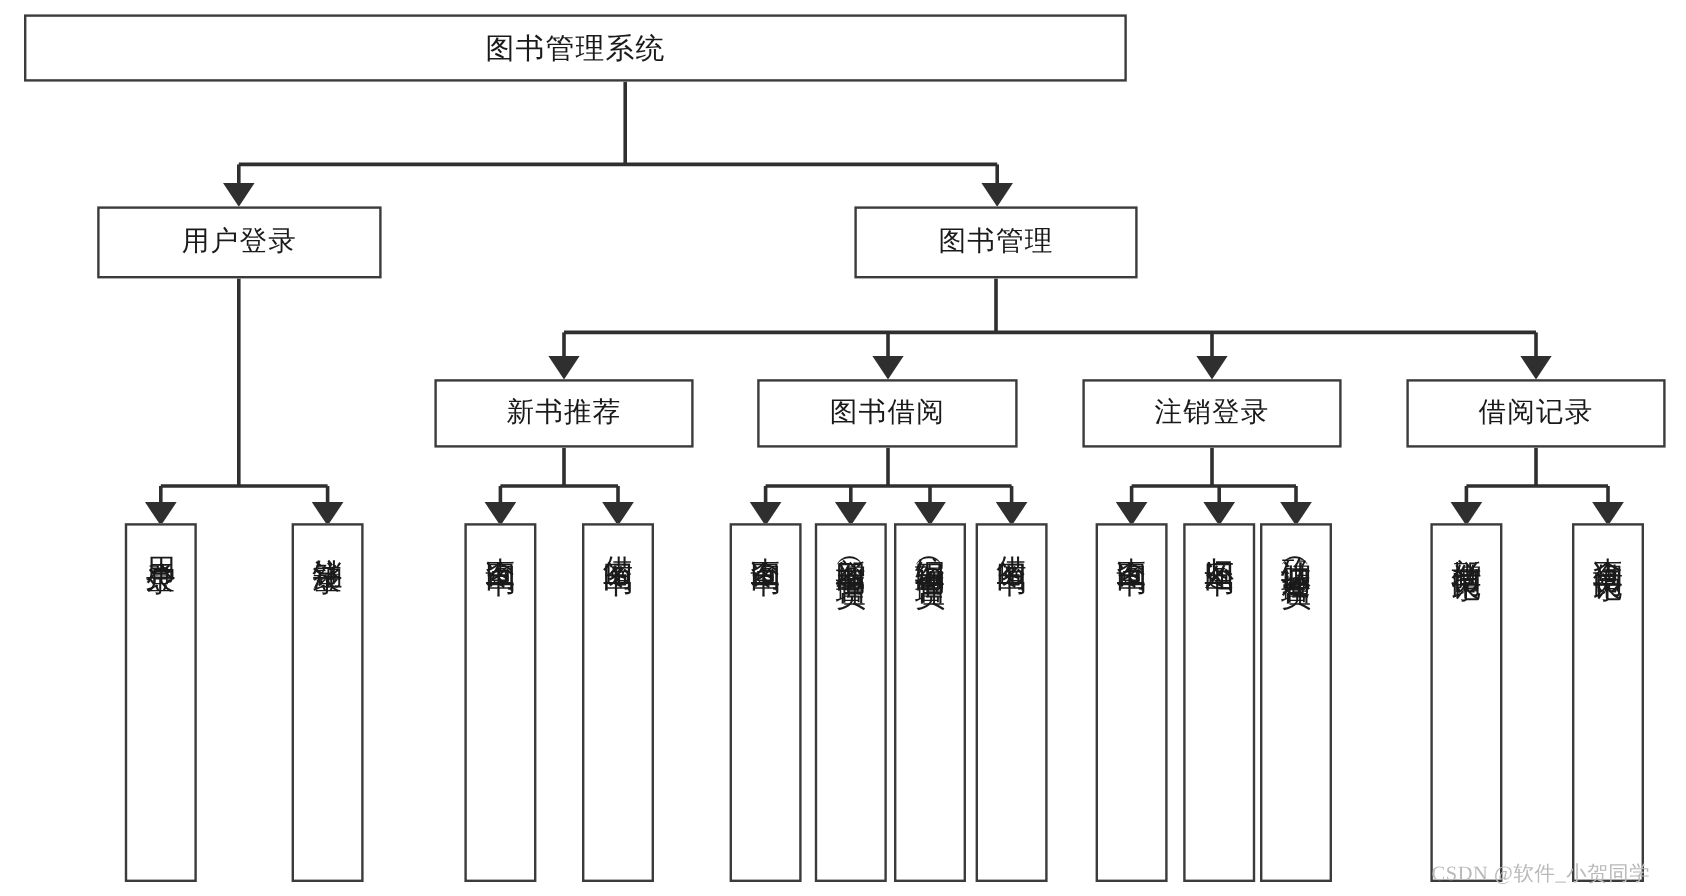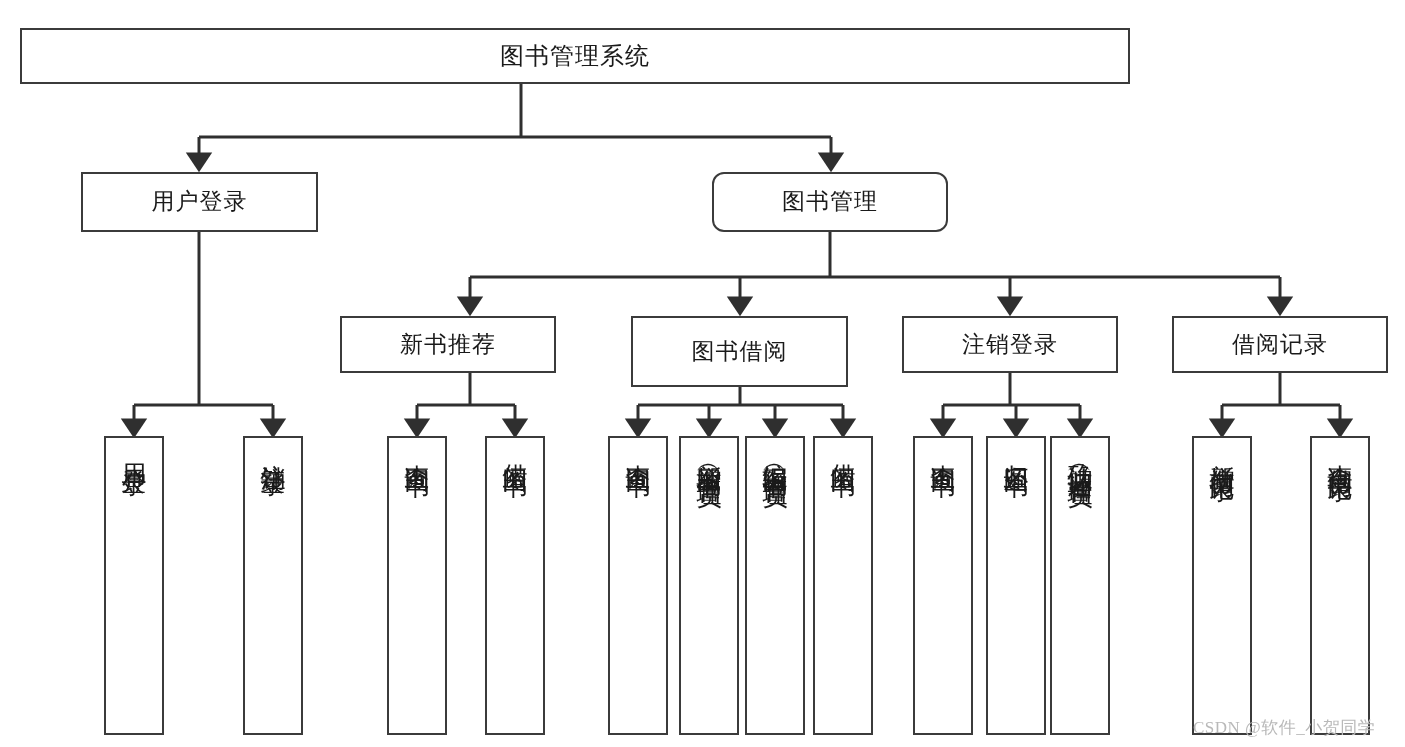--- a/index.html
+++ b/index.html
@@ -120,35 +120,35 @@
       <path d="M1016,405 L1016,428" marker-end="url(#arrow)"></path>
       <path d="M1080,405 L1080,428" marker-end="url(#arrow)"></path>
 
       <path d="M1280,373 L1280,405"></path>
       <path d="M1222,405 L1340,405"></path>
       <path d="M1222,405 L1222,428" marker-end="url(#arrow)"></path>
       <path d="M1340,405 L1340,428" marker-end="url(#arrow)"></path>
     </g>
   </svg>
 
-  <div class="node horiz root" style="left:20px; top:12px; width:1110px; height:56px;margin-top:16px;">
+  <div class="node horiz root" style="left:20px; top:12px; width:919px; height:56px;">
     <span class="label">图书管理系统</span>
   </div>
 
   <div class="node horiz" style="left:81px; top:172px; width:237px; height:60px;">
     <span class="label">用户登录</span>
   </div>
-  <div class="node horiz" style="left:712px; top:172px; width:236px; height:60px;border-radius:12px;">
+  <div class="node horiz" style="left:712px; top:172px; width:236px; height:60px;">
     <span class="label">图书管理</span>
   </div>
 
-  <div class="node horiz" style="left:340px; top:316px; width:216px; height:57px;">
+  <div class="node horiz" style="left:362px; top:316px; width:216px; height:57px;">
     <span class="label">新书推荐</span>
   </div>
-  <div class="node horiz" style="left:631px; top:316px; width:217px; height:71px;">
+  <div class="node horiz" style="left:631px; top:316px; width:217px; height:57px;">
     <span class="label">图书借阅</span>
   </div>
   <div class="node horiz" style="left:902px; top:316px; width:216px; height:57px;">
     <span class="label">注销登录</span>
   </div>
   <div class="node horiz" style="left:1172px; top:316px; width:216px; height:57px;">
     <span class="label">借阅记录</span>
   </div>
 
   <div class="node leaf" style="left:104px; top:436px; width:60px; height:299px;">

